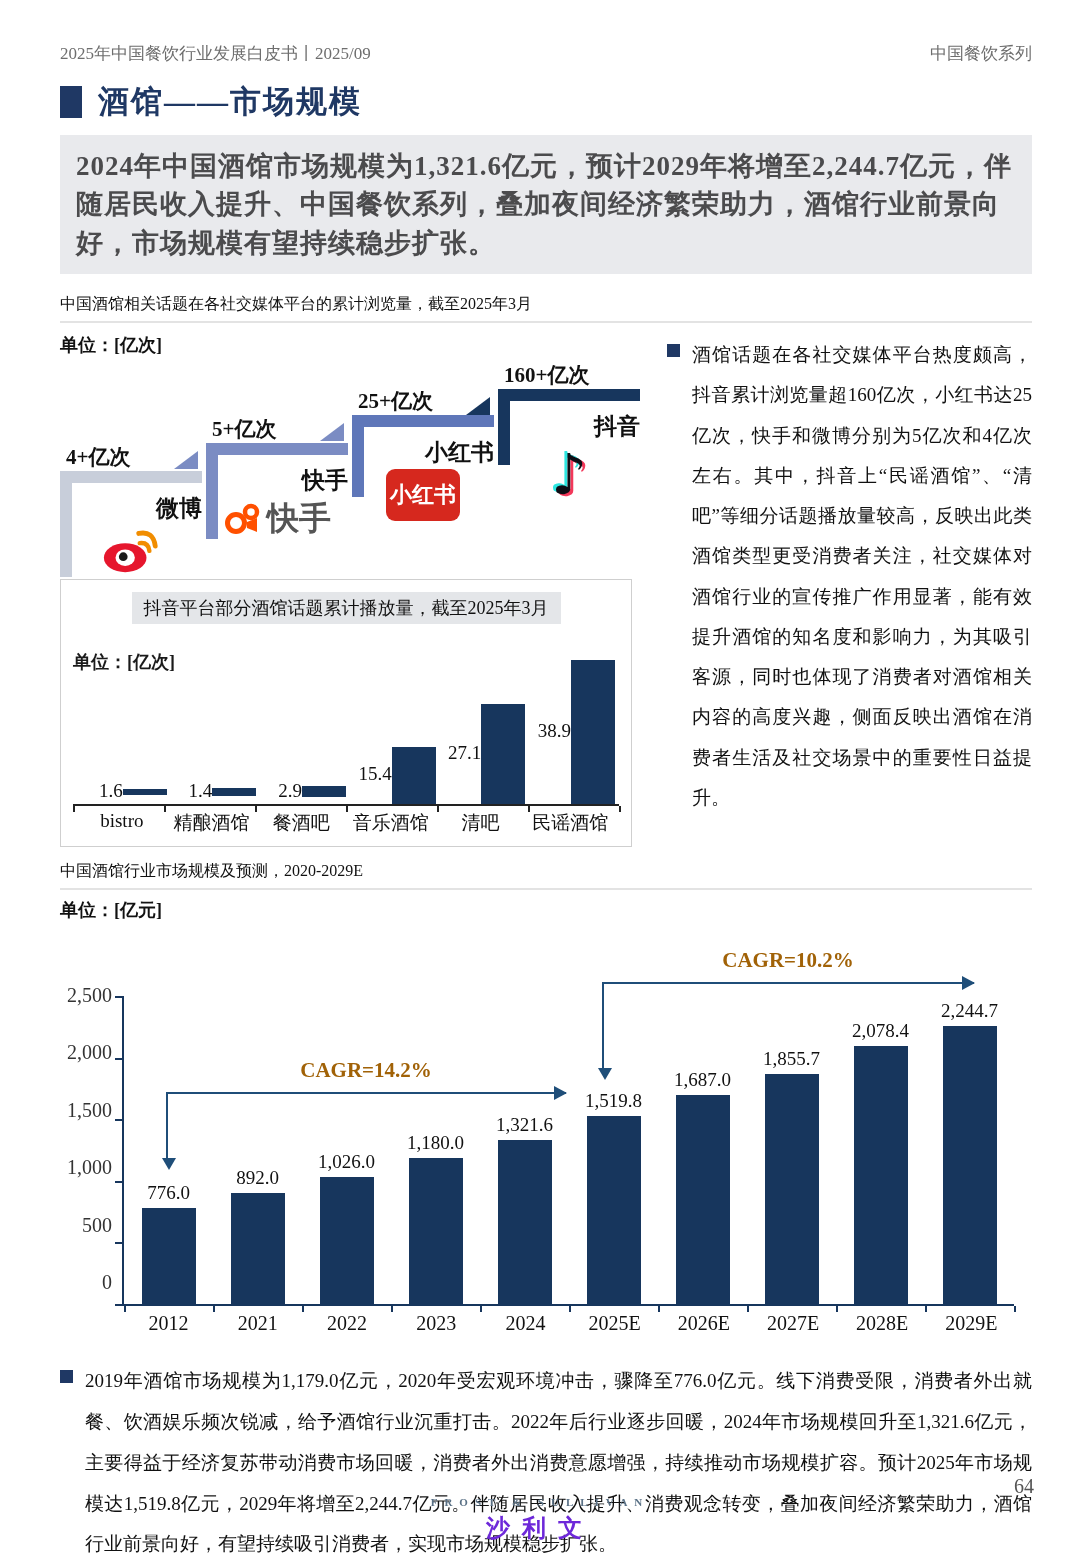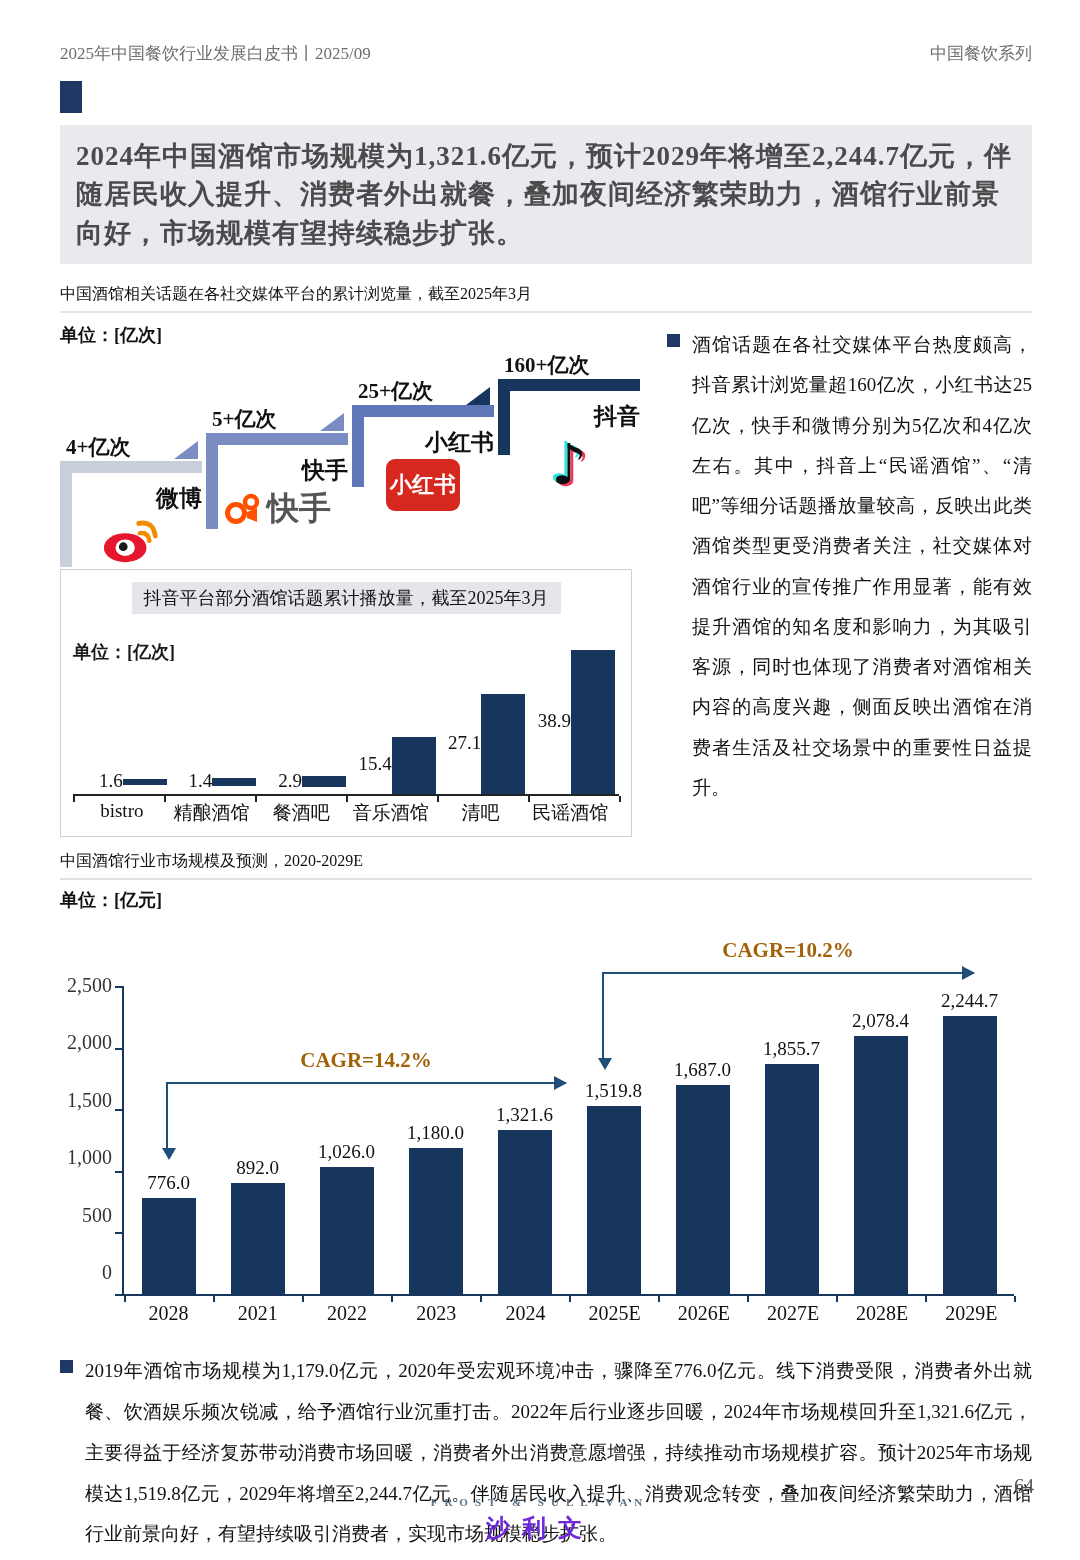--- a/index.html
+++ b/index.html
@@ -108,23 +108,24 @@
 
 <div class="page">
 
   <div class="hdr">
     <span>2025年中国餐饮行业发展白皮书丨2025/09</span>
     <span>中国餐饮系列</span>
   </div>
 
   <div class="sec-title">
     <span class="sq"></span>
-  </div>
-
-  <div class="headline">2024年中国酒馆市场规模为1,321.6亿元，预计2029年将增至2,244.7亿元，伴随居民收入提升、消费者外出就餐，叠加夜间经济繁荣助力，酒馆行业前景向好，市场规模有望持续稳步扩张。</div>
+    <span class="t">酒馆——市场规模</span>
+  </div>
+
+  <div class="headline">2024年中国酒馆市场规模为1,321.6亿元，预计2029年将增至2,244.7亿元，伴随居民收入提升、中国餐饮系列，叠加夜间经济繁荣助力，酒馆行业前景向好，市场规模有望持续稳步扩张。</div>
 
   <div class="blk-title">中国酒馆相关话题在各社交媒体平台的累计浏览量，截至2025年3月</div>
 
   <div class="social-row">
     <div class="social-left">
       <div class="unit">单位：[亿次]</div>
 
       <div class="stair">
 
         <div class="step s1" style="left:0;">
@@ -325,21 +326,21 @@
         <div class="xtick" style="left: 100%;"></div>
         <div class="ytick" style="top: 0%;"></div>
         <div class="ytick" style="top: 20%;"></div>
         <div class="ytick" style="top: 40%;"></div>
         <div class="ytick" style="top: 60%;"></div>
         <div class="ytick" style="top: 80%;"></div>
         <div class="ytick" style="top: 100%;"></div>
       </div>
   </div>
   <div class="m-xcats">
-      <div>2028</div>
+      <div>2012</div>
       <div>2021</div>
       <div>2022</div>
       <div>2023</div>
       <div>2024</div>
       <div>2025E</div>
       <div>2026E</div>
       <div>2027E</div>
       <div>2028E</div>
       <div>2029E</div>
     </div>

